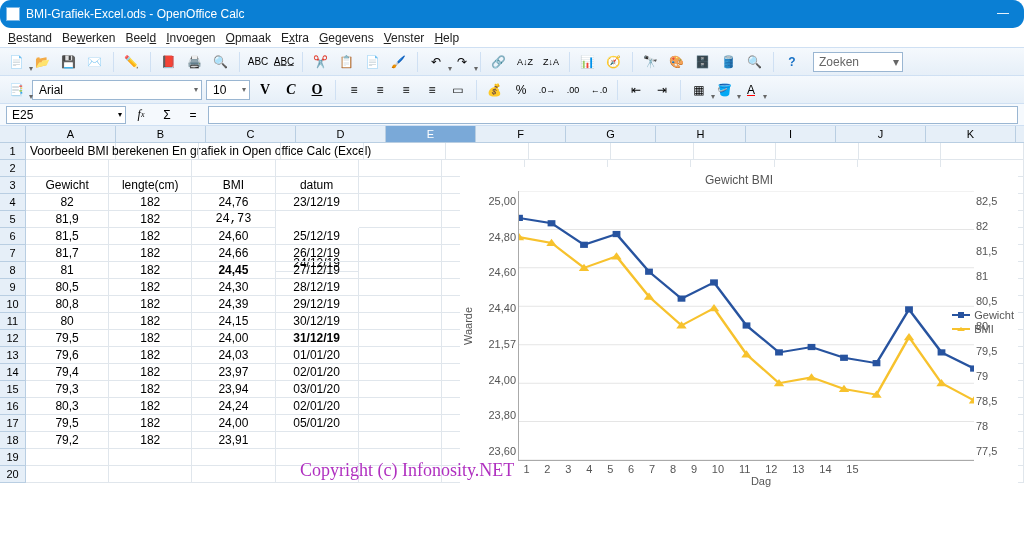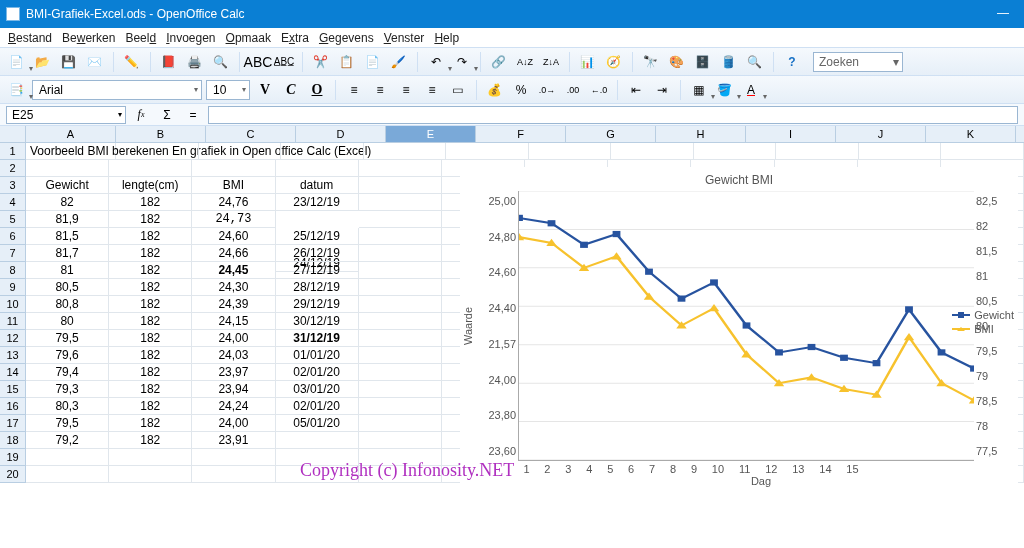--- a/index.html
+++ b/index.html
@@ -15,20 +15,21 @@
   
   .titlebar {
     height: 28px;
     background: linear-gradient(#0a7fd4, #0a7fd4);
     color: #fff;
     display: flex;
     align-items: center;
     padding: 0 6px;
     font-size: 12px;
     gap: 6px;
+    border-radius: 11px;
   }
   .titlebar .app-icon { width: 14px; height: 14px; background:#fff; border:1px solid #7ab8e6; display:inline-block; }
   .titlebar .spacer { flex: 1; }
   .titlebar .winctrl { width: 30px; height: 16px; text-align:center; font-size:12px; cursor:default; }
   
   .menubar {
     height: 20px;
     display: flex;
     align-items: center;
     gap: 10px;
@@ -273,21 +274,21 @@
   <span class="tbtn">📂</span>
   <span class="tbtn">💾</span>
   <span class="tbtn">✉️</span>
   <span class="tsep"></span>
   <span class="tbtn">✏️</span>
   <span class="tsep"></span>
   <span class="tbtn">📕</span>
   <span class="tbtn">🖨️</span>
   <span class="tbtn">🔍</span>
   <span class="tsep"></span>
-  <span class="tbtn" style="font-size:14px;">ABC</span>
+  <span class="tbtn" style="font-size:10px;">ABC</span>
   <span class="tbtn" style="font-size:10px;">A̲B̲C̲</span>
   <span class="tsep"></span>
   <span class="tbtn">✂️</span>
   <span class="tbtn">📋</span>
   <span class="tbtn">📄</span>
   <span class="tbtn">🖌️</span>
   <span class="tsep"></span>
   <span class="tbtn tdrop">↶</span>
   <span class="tbtn tdrop">↷</span>
   <span class="tsep"></span>

